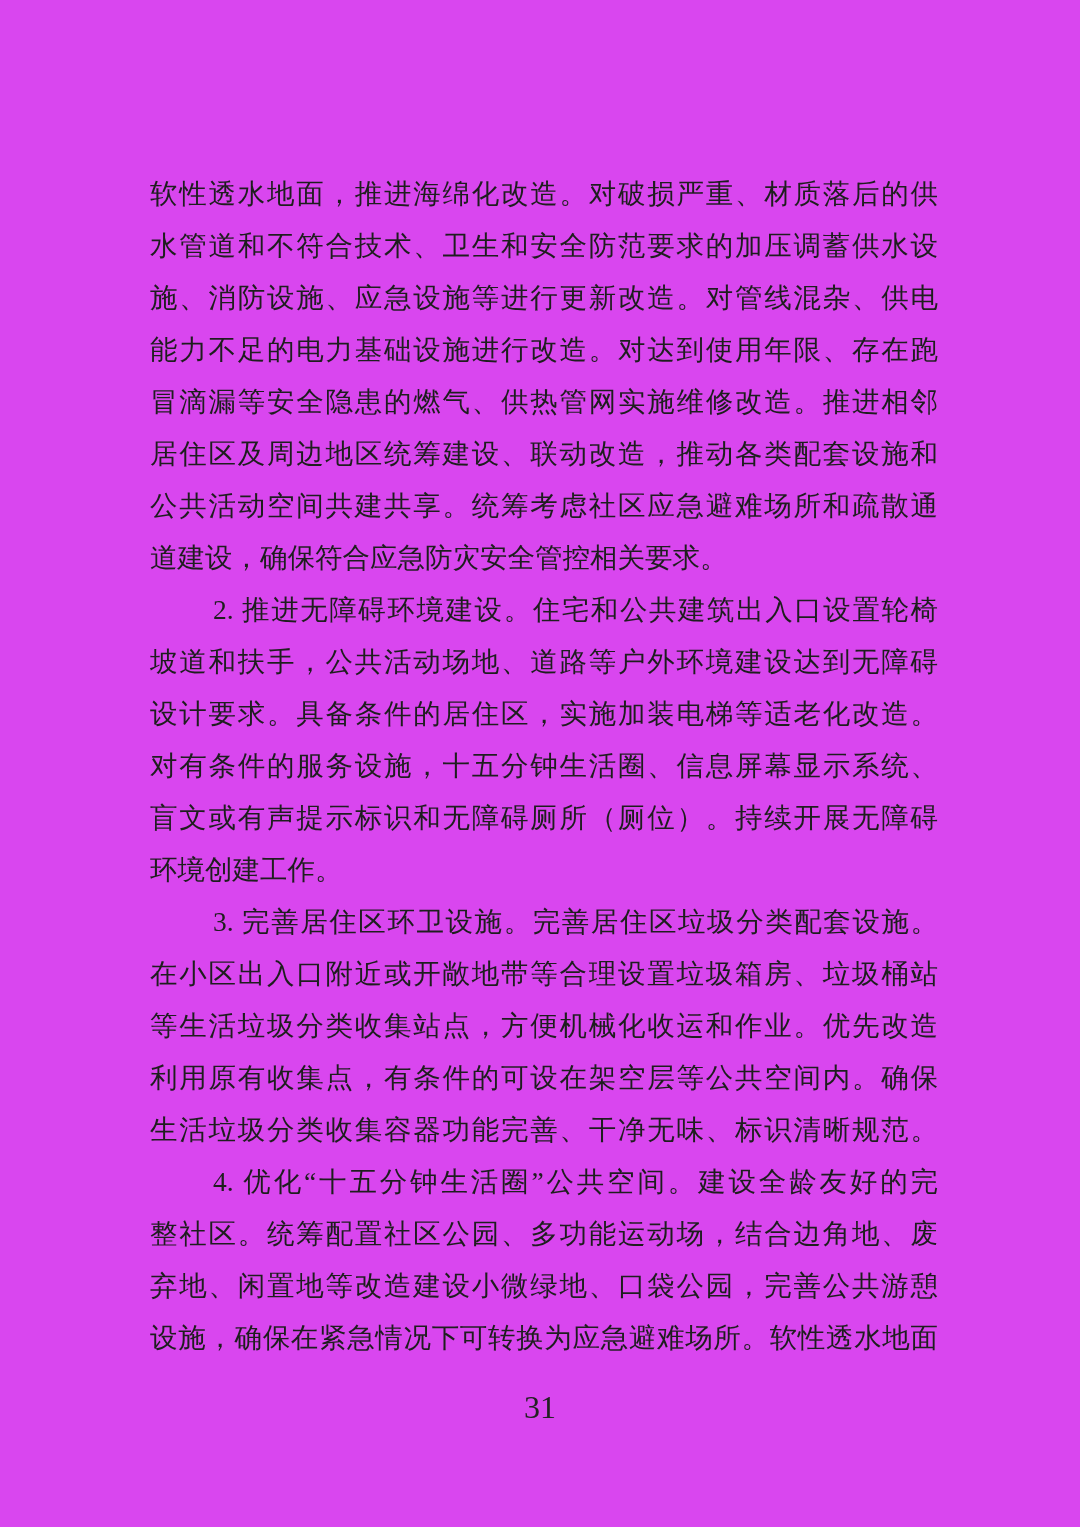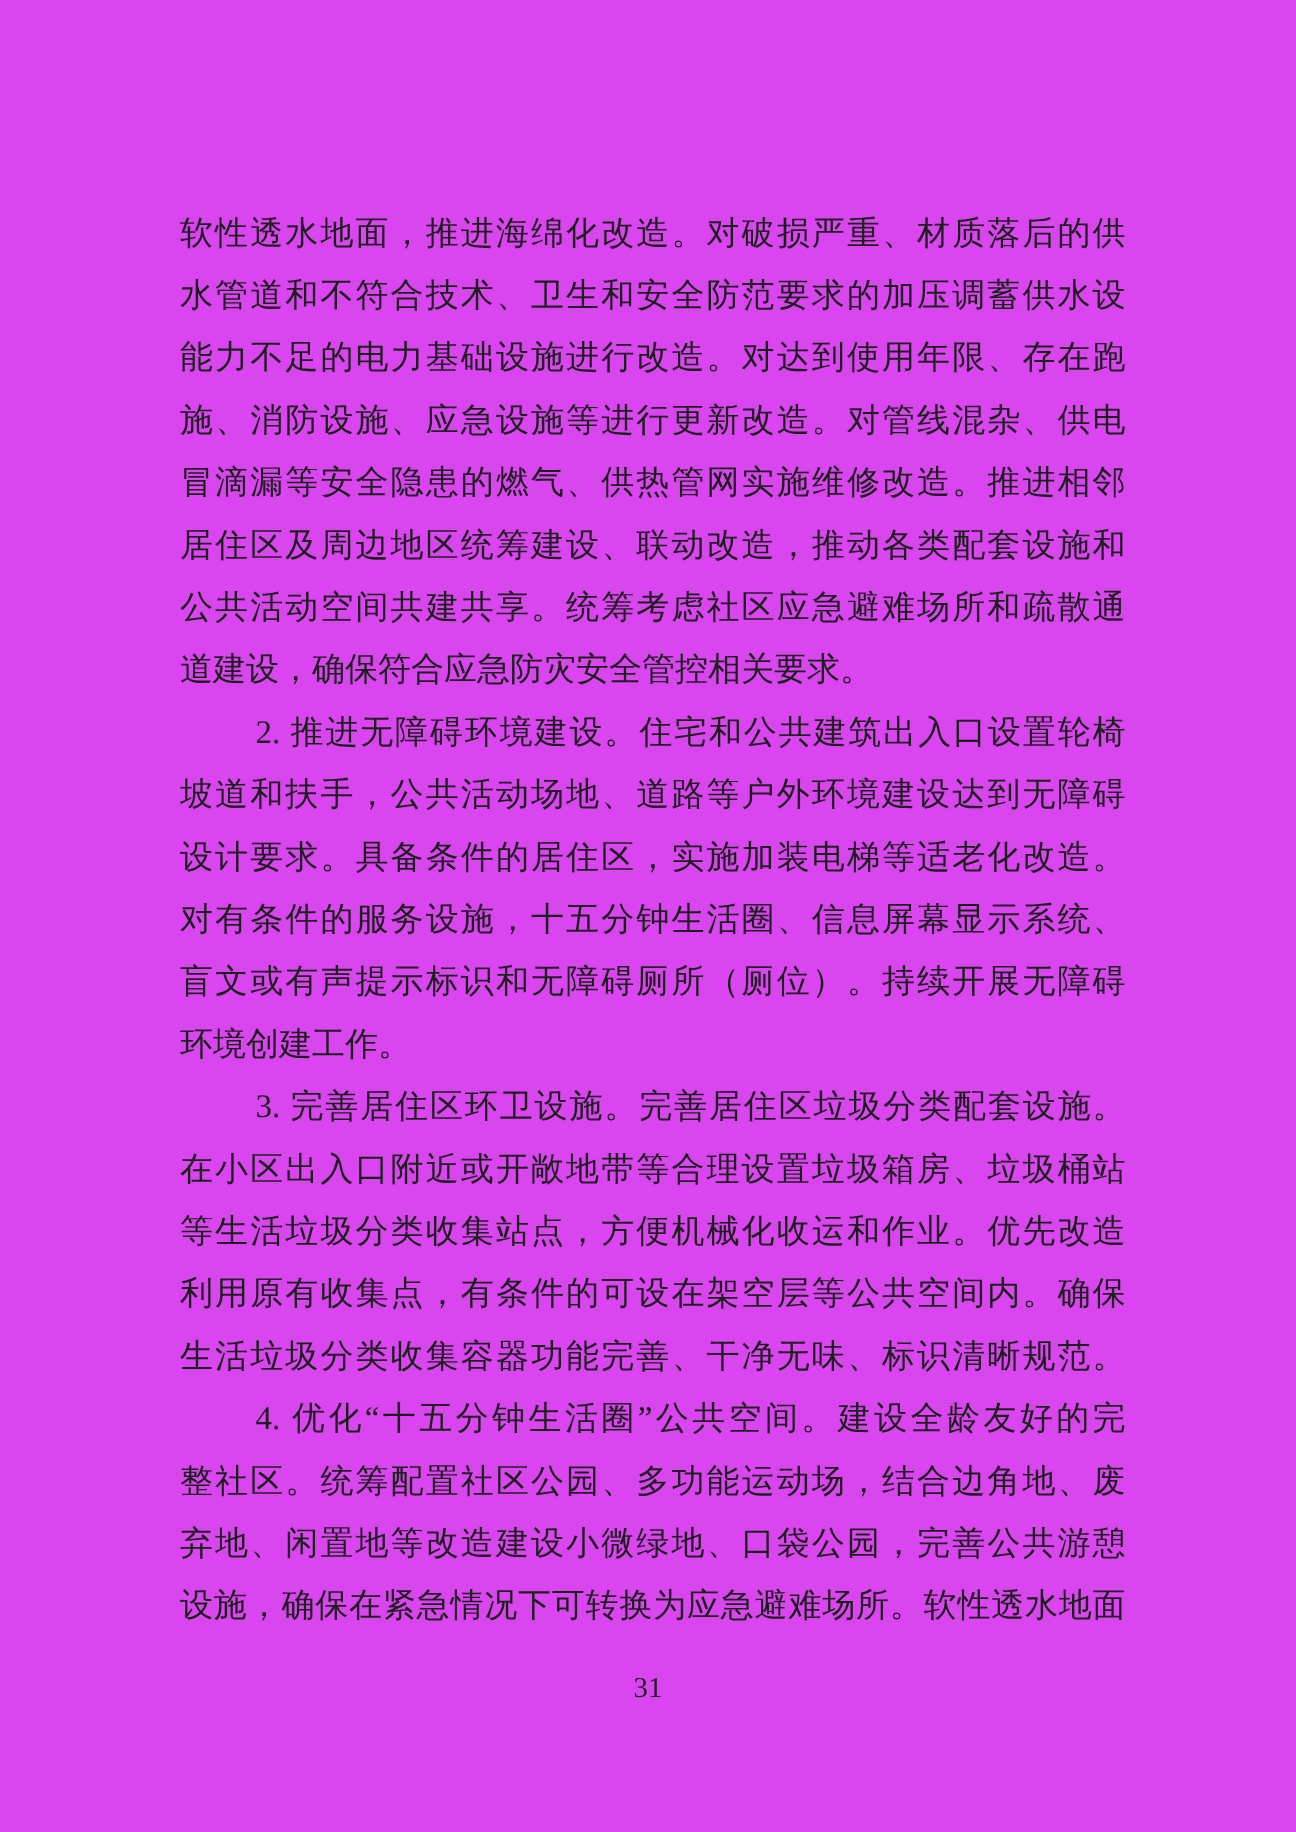--- a/index.html
+++ b/index.html
@@ -39,35 +39,35 @@
   .line.para-end {
     text-align: center;
     text-align-last: left;
   }
   .page-number {
     position: absolute;
     top: 1392px;
     left: 0;
     width: 1080px;
     text-align: center;
-    font-size: 24px;
+    font-size: 32px;
     line-height: 30px;
     color: #222222;
     font-family: "Liberation Serif", "DejaVu Serif", serif;
   }
 </style>
 </head>
 <body>
 
 <div class="page">
   <div class="text-block">
     <div class="line">软性透水地面，推进海绵化改造。对破损严重、材质落后的供</div>
     <div class="line">水管道和不符合技术、卫生和安全防范要求的加压调蓄供水设</div>
+    <div class="line">施、消防设施、应急设施等进行更新改造。对管线混杂、供电</div>
     <div class="line">能力不足的电力基础设施进行改造。对达到使用年限、存在跑</div>
-    <div class="line">施、消防设施、应急设施等进行更新改造。对管线混杂、供电</div>
     <div class="line">冒滴漏等安全隐患的燃气、供热管网实施维修改造。推进相邻</div>
     <div class="line">居住区及周边地区统筹建设、联动改造，推动各类配套设施和</div>
     <div class="line">公共活动空间共建共享。统筹考虑社区应急避难场所和疏散通</div>
     <div class="line para-end">道建设，确保符合应急防灾安全管控相关要求。</div>
     <div class="line indent">2. 推进无障碍环境建设。住宅和公共建筑出入口设置轮椅</div>
     <div class="line">坡道和扶手，公共活动场地、道路等户外环境建设达到无障碍</div>
     <div class="line">设计要求。具备条件的居住区，实施加装电梯等适老化改造。</div>
     <div class="line">对有条件的服务设施，十五分钟生活圈、信息屏幕显示系统、</div>
     <div class="line">盲文或有声提示标识和无障碍厕所（厕位）。持续开展无障碍</div>
     <div class="line para-end">环境创建工作。</div>

